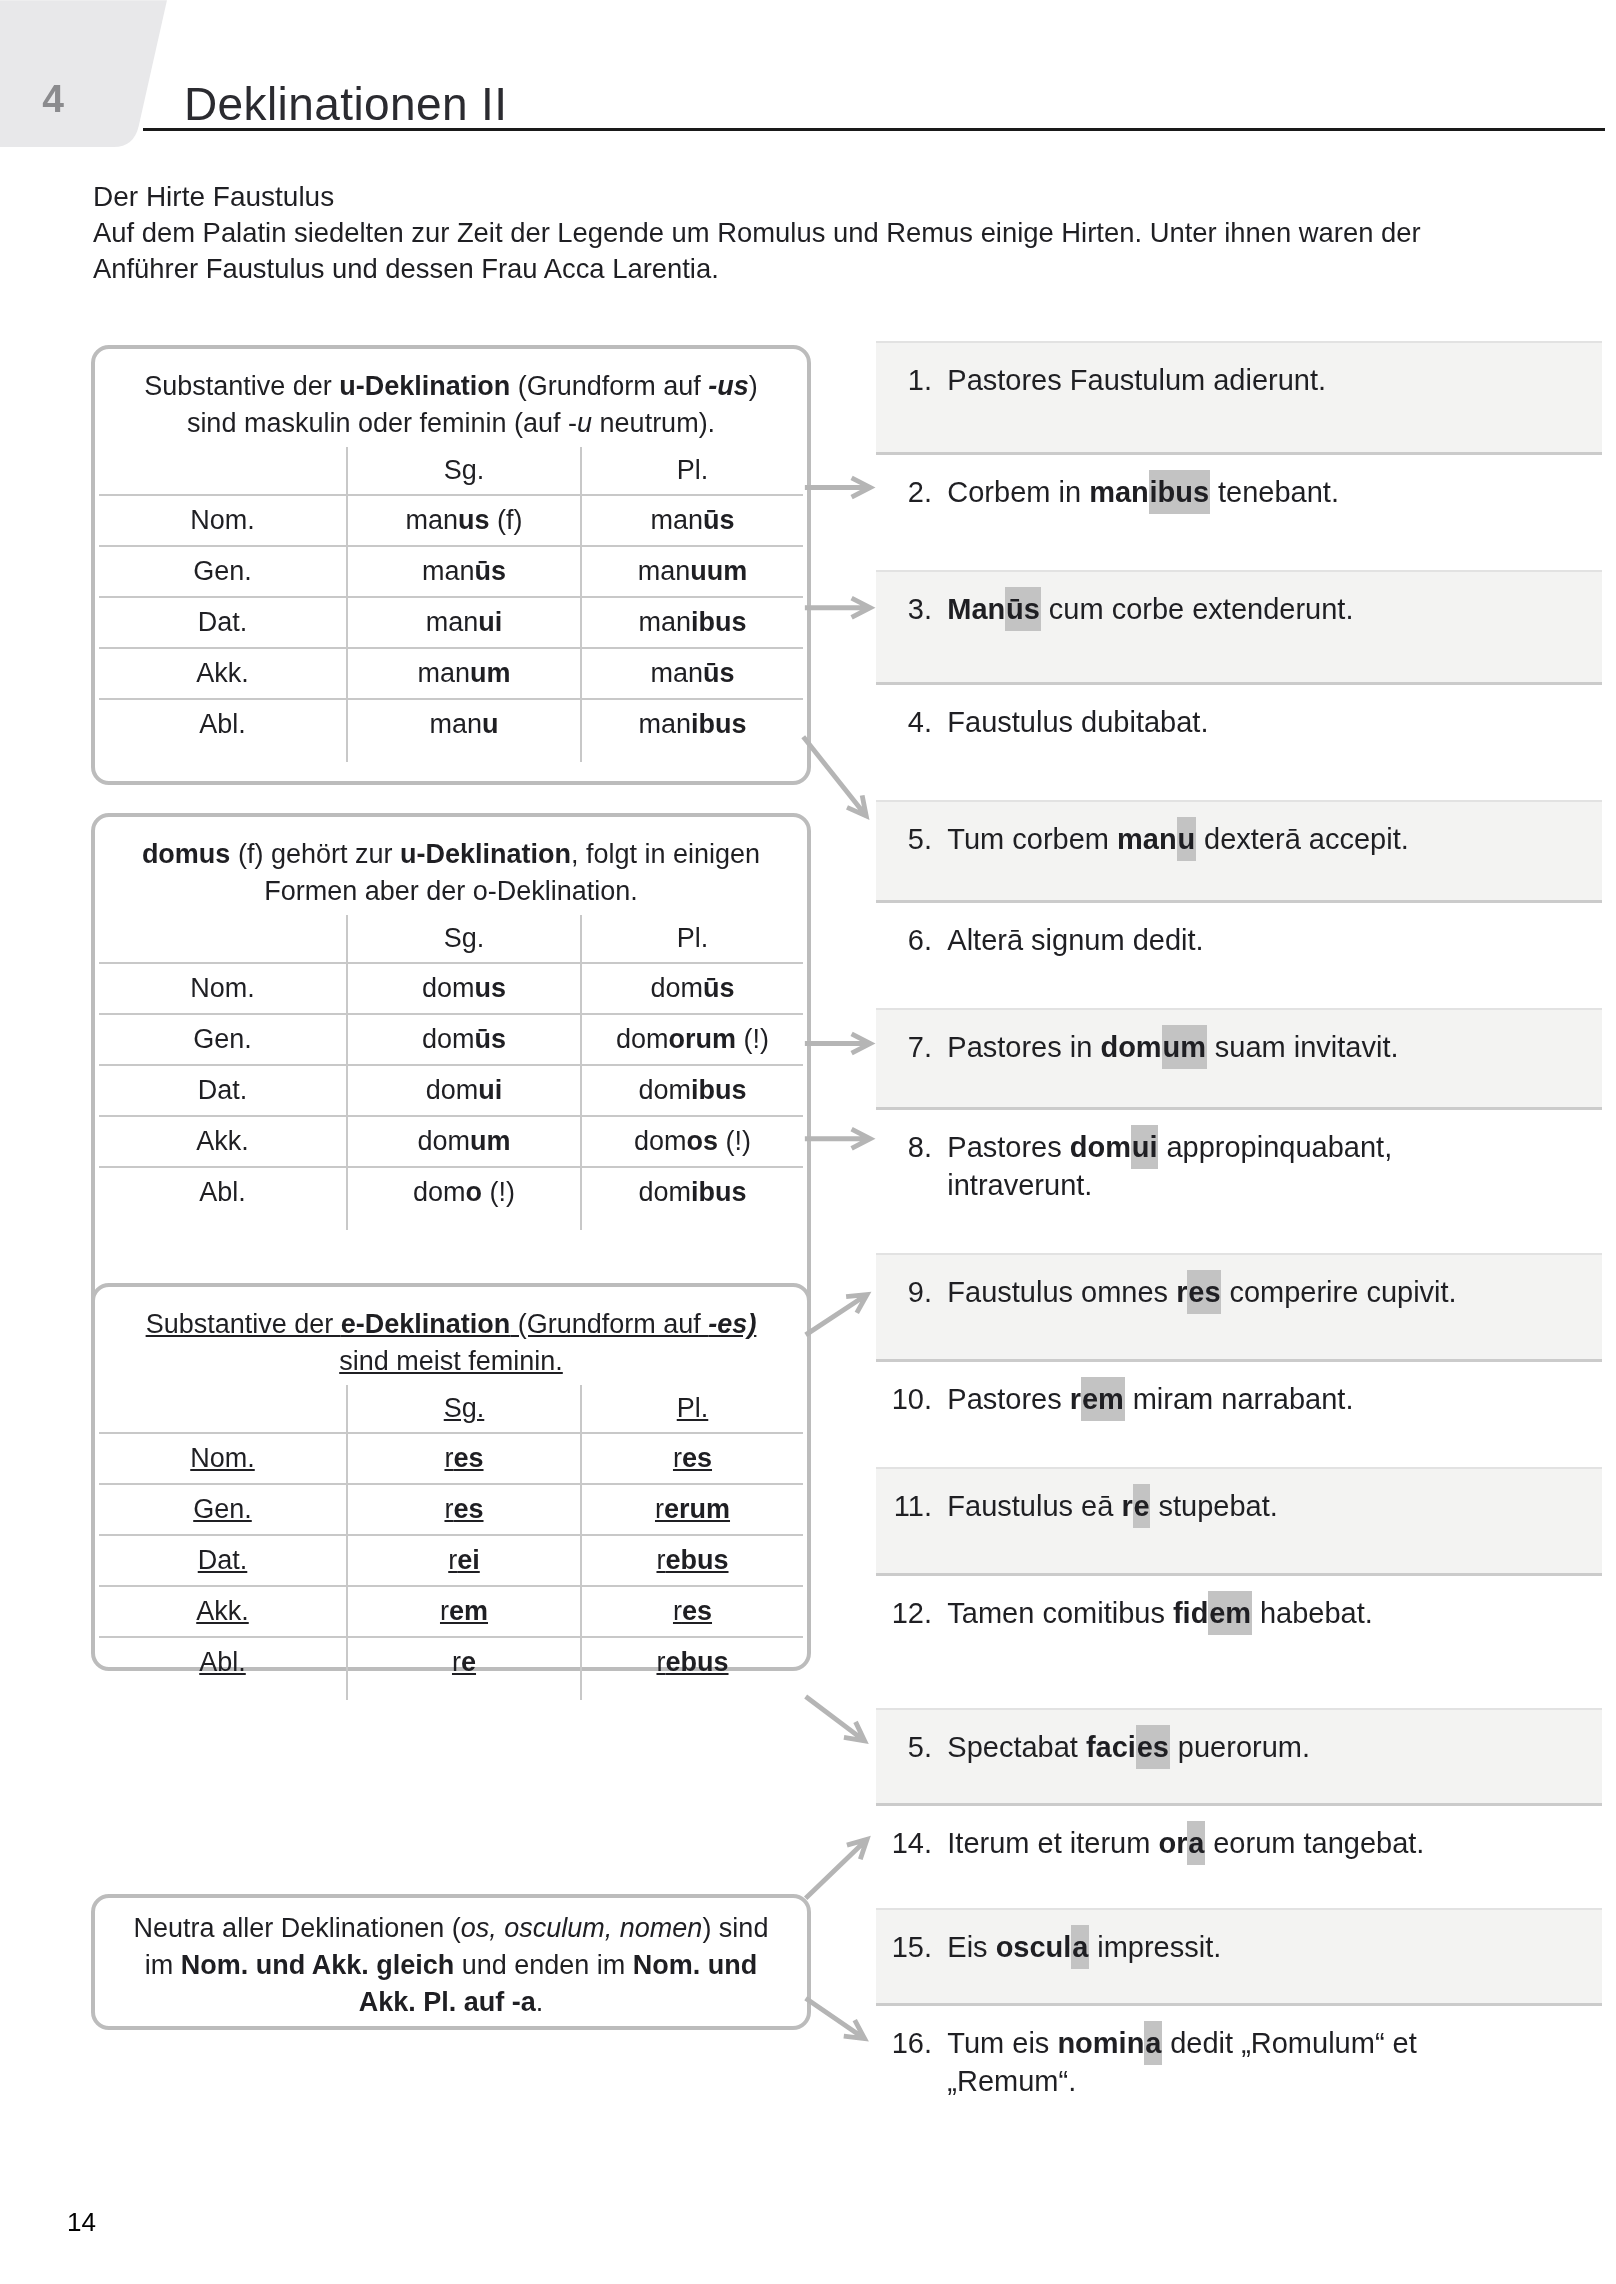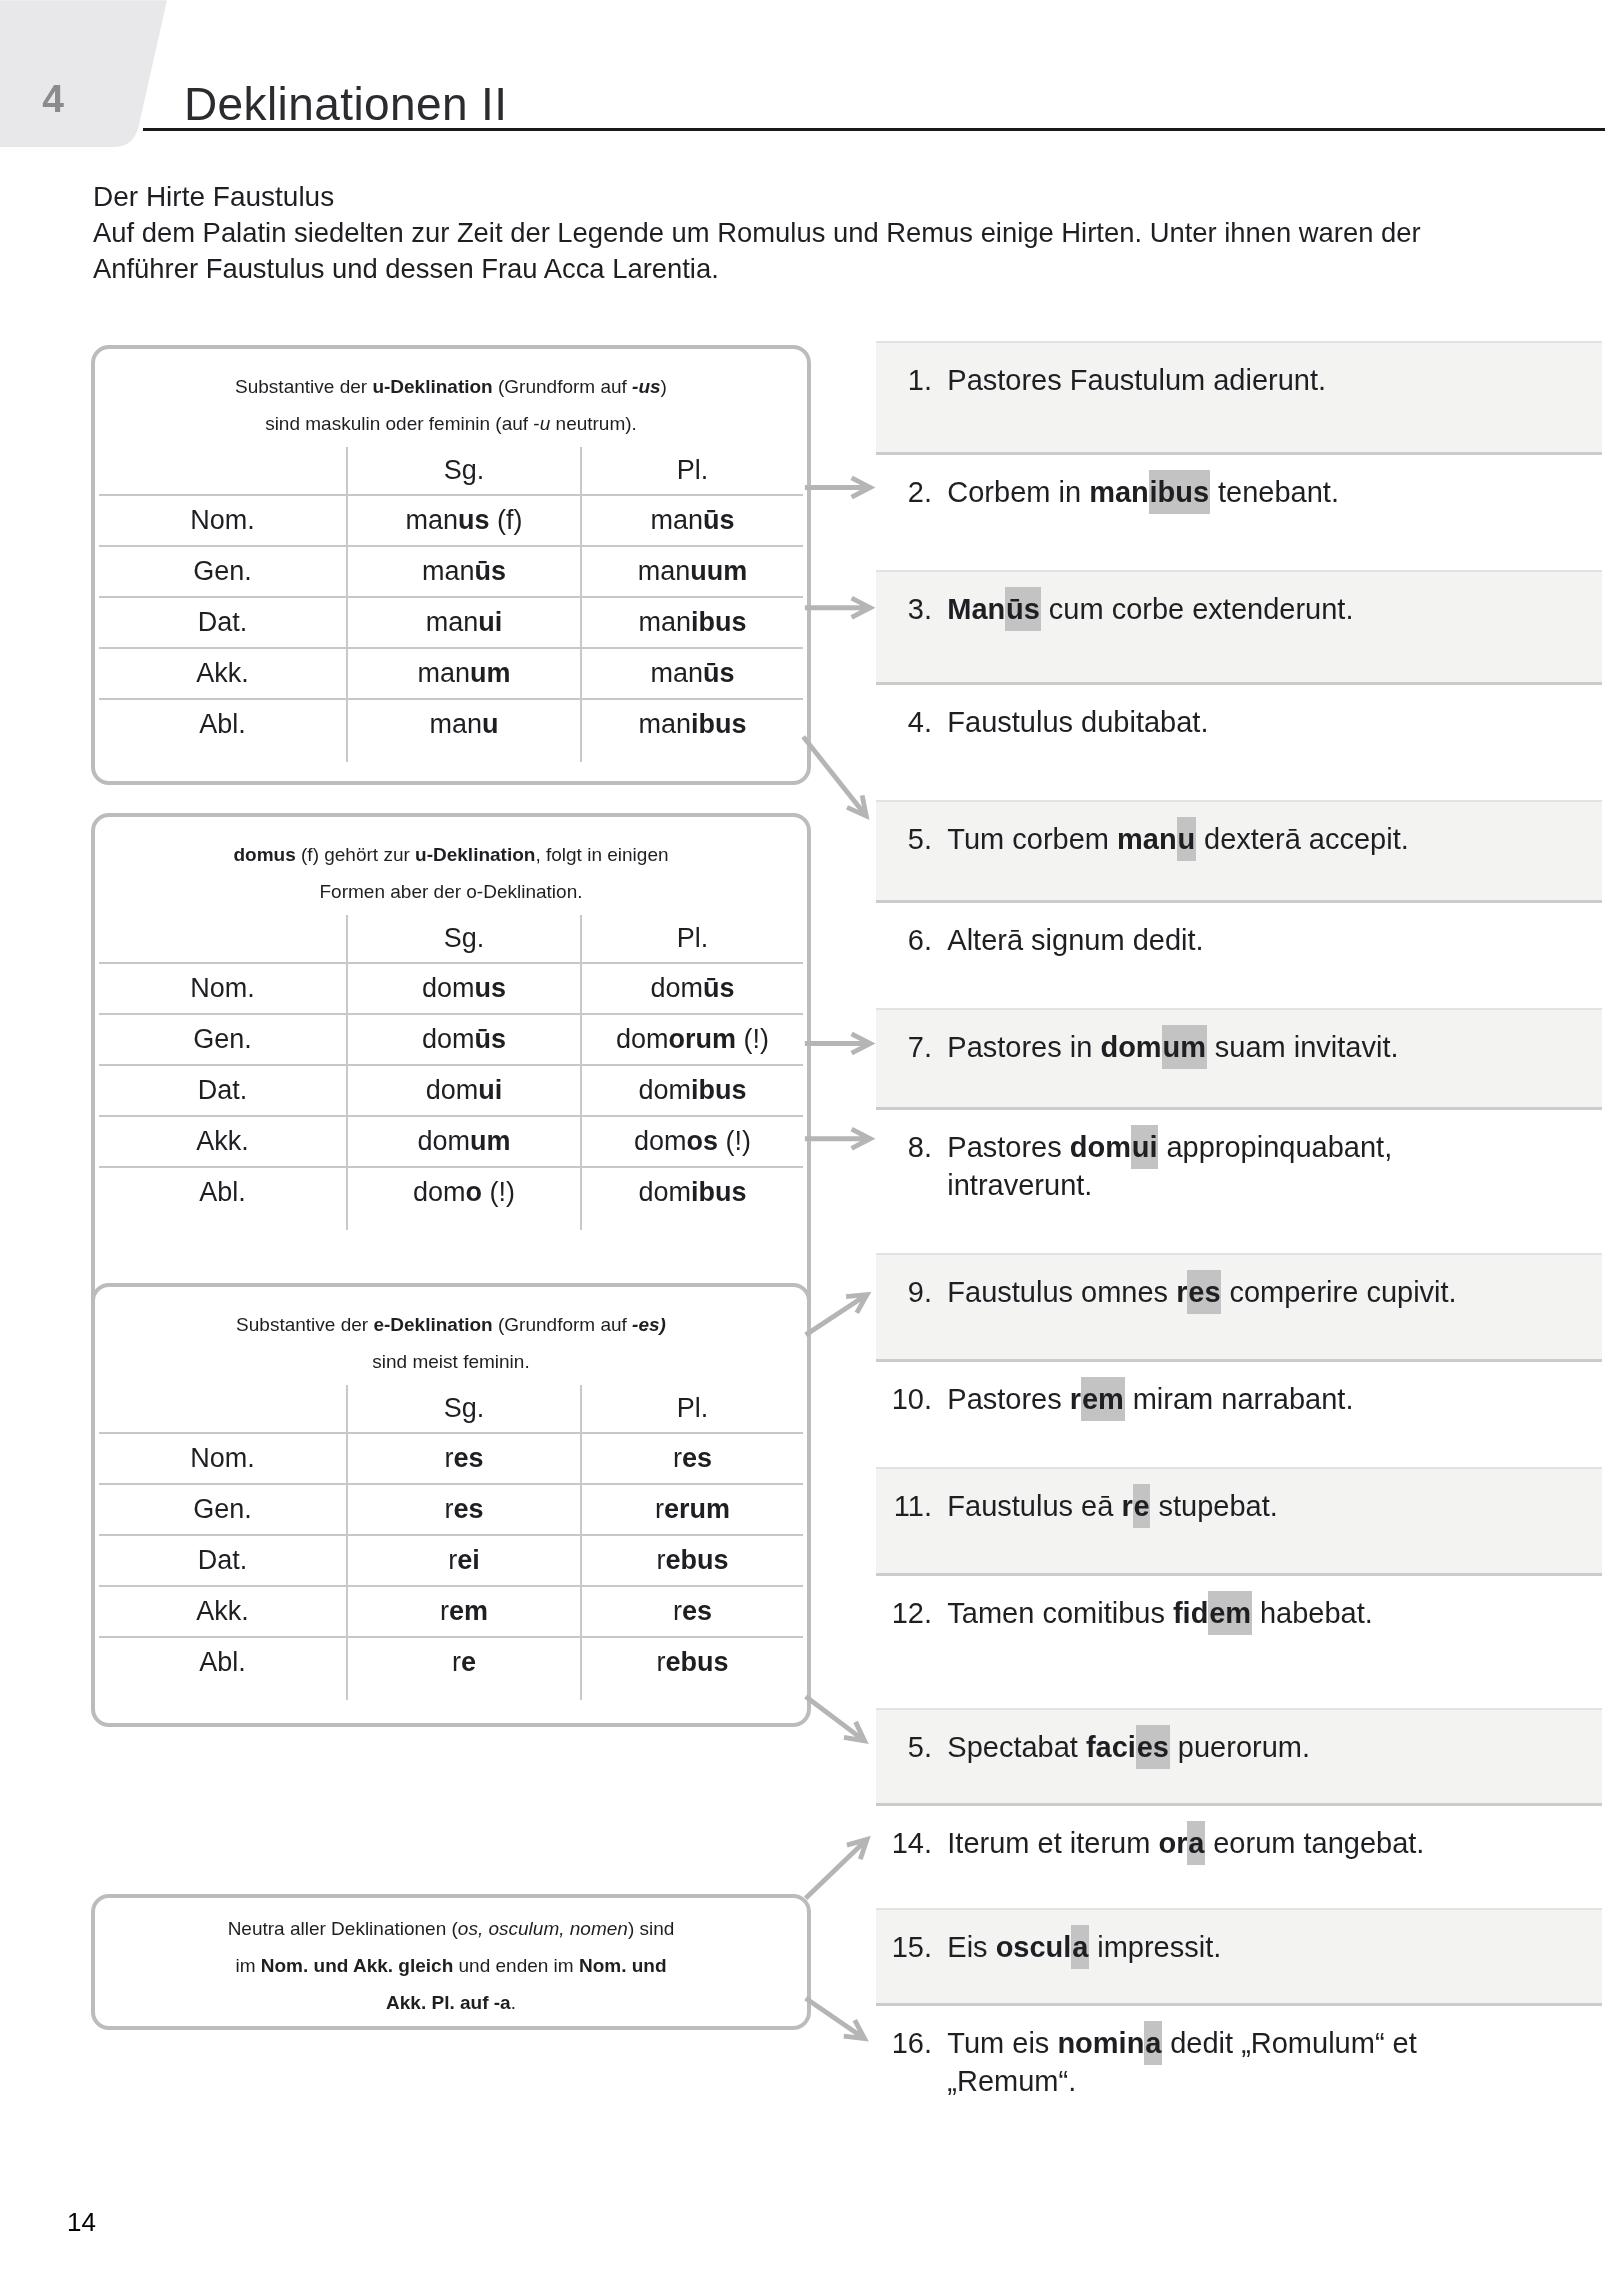--- a/index.html
+++ b/index.html
@@ -26,21 +26,21 @@
   .header-rule{position:absolute;left:143px;top:128px;width:1462px;height:3.2px;background:var(--rule);}
   
   .intro{position:absolute;left:93px;top:179px;width:1511px;font-size:27.4px;line-height:36px;}
   .intro .hd{font-weight:400;font-size:28px;}
   
   .box{
     position:absolute;left:91px;width:720px;box-sizing:border-box;
     border:4px solid var(--boxborder);border-radius:18px;background:#fff;
   }
   .box-title{
-    text-align:center;font-size:19px;line-height:37px;padding:19.4px 24px 4.8px 24px;
+    text-align:center;font-size:27px;line-height:37px;padding:19.4px 24px 4.8px 24px;
   }
   .decl{
     display:grid;grid-template-columns:247px 234px 223px;margin:0 0 0 4px;
   }
   .decl .cell{
     display:flex;align-items:center;justify-content:center;
     font-size:27px;box-sizing:border-box;
   }
   .decl .hrow{height:47px;}
   .decl .drow{height:51px;border-top:2.4px solid var(--line);}
@@ -192,21 +192,21 @@
         </div>
         <div class="cell drow vline">
           <span>dom</span>
           <span class="b">ibus</span>
         </div>
         <div class="cell sprow"></div>
         <div class="cell sprow vline"></div>
         <div class="cell sprow vline"></div>
       </div>
     </div>
-    <div class="box" style="top: 1283px; height: 444px;">
+    <div class="box" style="top: 1283px; height: 388px; text-decoration: underline;">
       <div class="box-title"><span>Substantive der </span><span class="b">e-Deklination</span><span> (Grundform auf </span><span class="b i">-es)</span><br><span>sind meist feminin.</span></div>
       <div class="decl">
         <div class="cell hrow"></div>
         <div class="cell hrow vline">Sg.</div>
         <div class="cell hrow vline">Pl.</div>
         <div class="cell drow">Nom.</div>
         <div class="cell drow vline">
           <span>r</span>
           <span class="b">es</span>
         </div>

